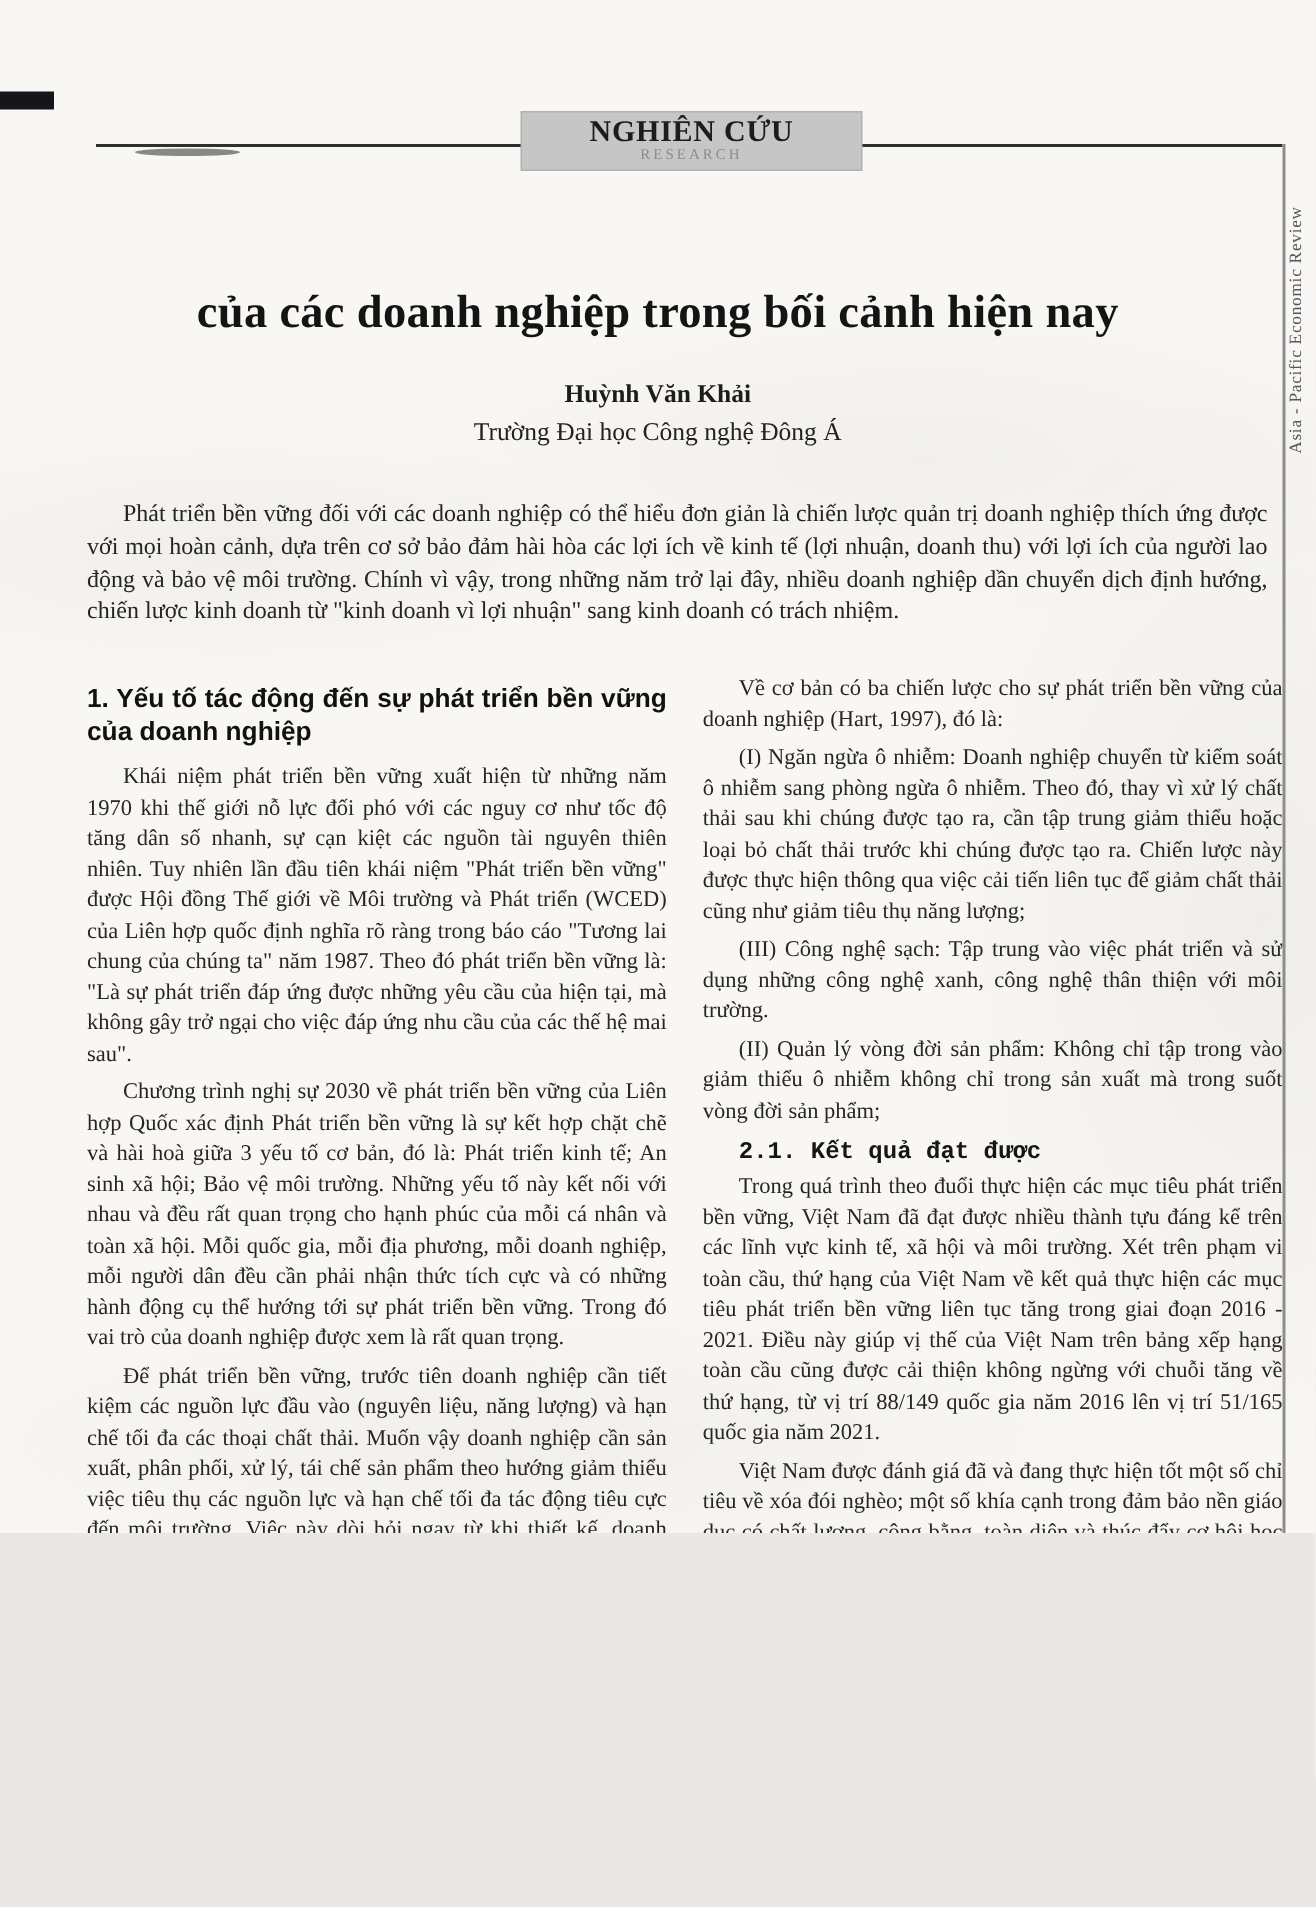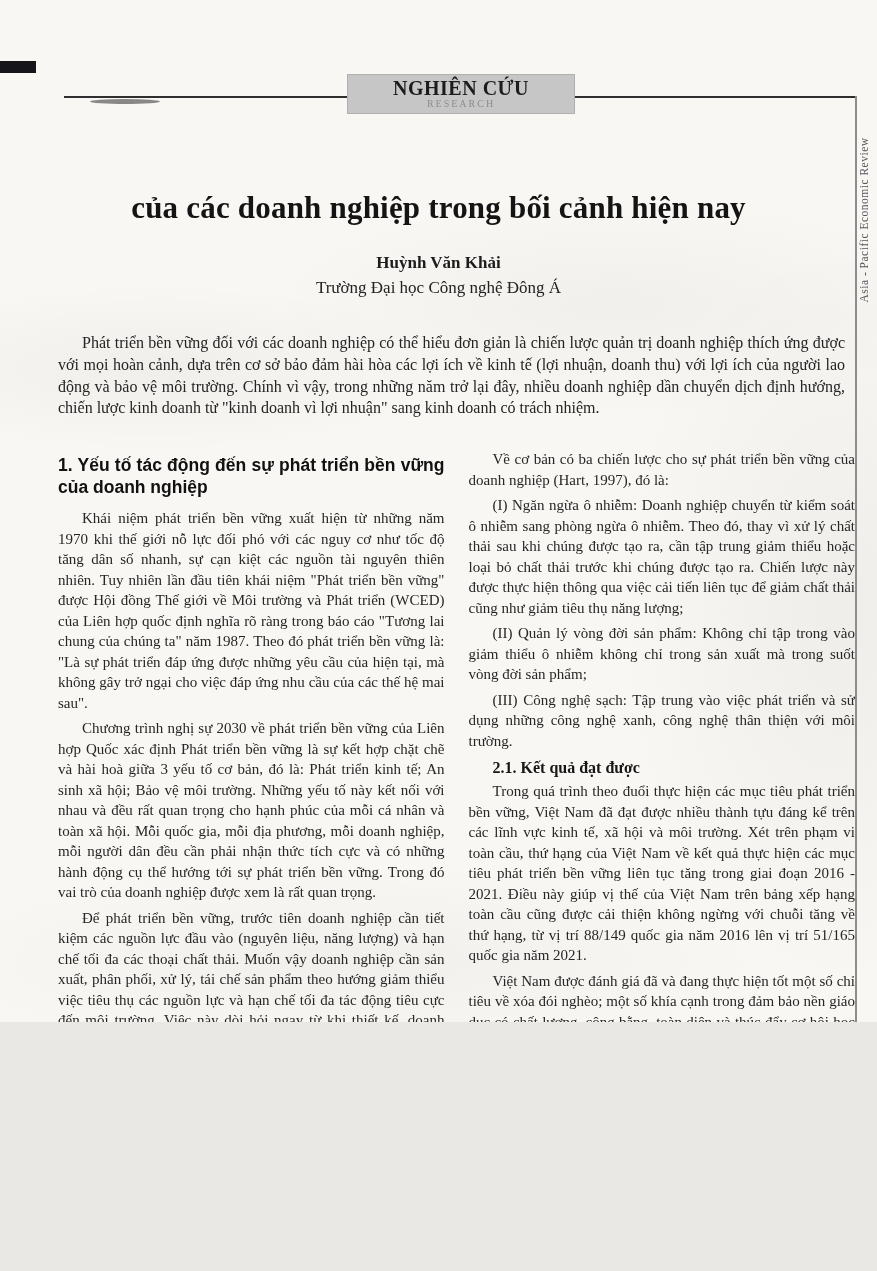--- a/index.html
+++ b/index.html
@@ -30,21 +30,21 @@
   .title{margin:118px 40px 0;text-align:center;font-weight:bold;font-size:31px;line-height:60px;
     color:#141414;letter-spacing:.2px;}
   .author{margin-top:15px;text-align:center;font-weight:bold;font-size:17px;color:#1c1c1c;}
   .affil{margin-top:5px;text-align:center;font-size:17px;color:#222;}
   .abstract{margin:34px 32px 0 58px;text-align:justify;text-indent:24px;font-size:16px;
     line-height:21.8px;color:#242424;}
   .columns{display:flex;gap:24px;margin:30px 22px 0 58px;height:772px;overflow:hidden;}
   .col{flex:1;min-width:0;}
   .sec-h{font-family:"Liberation Sans", sans-serif;font-weight:bold;font-size:17.5px;
     line-height:21.5px;text-align:justify;color:#111;margin:6px 0 10px;}
-  .sub-h{font-weight:bold;font-size:16px;color:#161616;margin:8px 0 4px;text-indent:24px;}
+  .sub-h{font-weight:bold;font-size:16px;color:#161616;margin:8px 0 4px;text-indent:24px;font-family:Liberation Mono, monospace;}
   p.body{font-size:15px;line-height:20.5px;text-align:justify;text-indent:24px;margin:0 0 5px;}
   .footer{position:absolute;left:0;top:1232px;width:100%;font-family:"Liberation Sans", sans-serif;}
   .pagenum{margin-left:48px;font-size:17px;letter-spacing:4px;color:#2a2a2a;}
   .journal{margin-left:56px;font-size:18px;color:#2d2d2d;}
 </style>
 </head>
 <body>
 
 <div class="page">
 
@@ -72,22 +72,22 @@
     <div class="col">
       <h2 class="sec-h">1. Yếu tố tác động đến sự phát triển bền vững của doanh nghiệp</h2>
       <p class="body">Khái niệm phát triển bền vững xuất hiện từ những năm 1970 khi thế giới nỗ lực đối phó với các nguy cơ như tốc độ tăng dân số nhanh, sự cạn kiệt các nguồn tài nguyên thiên nhiên. Tuy nhiên lần đầu tiên khái niệm "Phát triển bền vững" được Hội đồng Thế giới về Môi trường và Phát triển (WCED) của Liên hợp quốc định nghĩa rõ ràng trong báo cáo "Tương lai chung của chúng ta" năm 1987. Theo đó phát triển bền vững là: "Là sự phát triển đáp ứng được những yêu cầu của hiện tại, mà không gây trở ngại cho việc đáp ứng nhu cầu của các thế hệ mai sau".</p>
       <p class="body">Chương trình nghị sự 2030 về phát triển bền vững của Liên hợp Quốc xác định Phát triển bền vững là sự kết hợp chặt chẽ và hài hoà giữa 3 yếu tố cơ bản, đó là: Phát triển kinh tế; An sinh xã hội; Bảo vệ môi trường. Những yếu tố này kết nối với nhau và đều rất quan trọng cho hạnh phúc của mỗi cá nhân và toàn xã hội. Mỗi quốc gia, mỗi địa phương, mỗi doanh nghiệp, mỗi người dân đều cần phải nhận thức tích cực và có những hành động cụ thể hướng tới sự phát triển bền vững. Trong đó vai trò của doanh nghiệp được xem là rất quan trọng.</p>
       <p class="body">Để phát triển bền vững, trước tiên doanh nghiệp cần tiết kiệm các nguồn lực đầu vào (nguyên liệu, năng lượng) và hạn chế tối đa các thoại chất thải. Muốn vậy doanh nghiệp cần sản xuất, phân phối, xử lý, tái chế sản phẩm theo hướng giảm thiểu việc tiêu thụ các nguồn lực và hạn chế tối đa tác động tiêu cực đến môi trường. Việc này dòi hỏi ngay từ khi thiết kế, doanh nghiệp phải xem xét tất cả các khâu liên quan đến vòng đời sản phẩm, áp dụng công nghệ sản xuất sạch nhằm hạn chế tối đa những tác động đến môi trường.</p>
     </div>
 
     <div class="col">
       <p class="body">Về cơ bản có ba chiến lược cho sự phát triển bền vững của doanh nghiệp (Hart, 1997), đó là:</p>
       <p class="body">(I) Ngăn ngừa ô nhiễm: Doanh nghiệp chuyển từ kiểm soát ô nhiễm sang phòng ngừa ô nhiễm. Theo đó, thay vì xử lý chất thải sau khi chúng được tạo ra, cần tập trung giảm thiểu hoặc loại bỏ chất thải trước khi chúng được tạo ra. Chiến lược này được thực hiện thông qua việc cải tiến liên tục để giảm chất thải cũng như giảm tiêu thụ năng lượng;</p>
+      <p class="body">(III) Công nghệ sạch: Tập trung vào việc phát triển và sử dụng những công nghệ xanh, công nghệ thân thiện với môi trường.</p>
       <p class="body">(II) Quản lý vòng đời sản phẩm: Không chỉ tập trong vào giảm thiểu ô nhiễm không chỉ trong sản xuất mà trong suốt vòng đời sản phẩm;</p>
-      <p class="body">(III) Công nghệ sạch: Tập trung vào việc phát triển và sử dụng những công nghệ xanh, công nghệ thân thiện với môi trường.</p>
       <h3 class="sub-h">2.1. Kết quả đạt được</h3>
       <p class="body">Trong quá trình theo đuổi thực hiện các mục tiêu phát triển bền vững, Việt Nam đã đạt được nhiều thành tựu đáng kể trên các lĩnh vực kinh tế, xã hội và môi trường. Xét trên phạm vi toàn cầu, thứ hạng của Việt Nam về kết quả thực hiện các mục tiêu phát triển bền vững liên tục tăng trong giai đoạn 2016 - 2021. Điều này giúp vị thế của Việt Nam trên bảng xếp hạng toàn cầu cũng được cải thiện không ngừng với chuỗi tăng về thứ hạng, từ vị trí 88/149 quốc gia năm 2016 lên vị trí 51/165 quốc gia năm 2021.</p>
       <p class="body">Việt Nam được đánh giá đã và đang thực hiện tốt một số chỉ tiêu về xóa đói nghèo; một số khía cạnh trong đảm bảo nền giáo dục có chất lượng, công bằng, toàn diện và thúc đẩy cơ hội học tập suốt đời cho tất cả mọi người. Đồng thời, cải thiện trong các khía cạnh trao quyền lực và cơ hội tham gia chính trị</p>
     </div>
 
   </div>
 
   <div class="footer">
     <span class="pagenum">78</span>
     <span class="journal">Kinh tế Châu Á - Thái Bình Dương  (Tháng 4/ 2022)</span>

